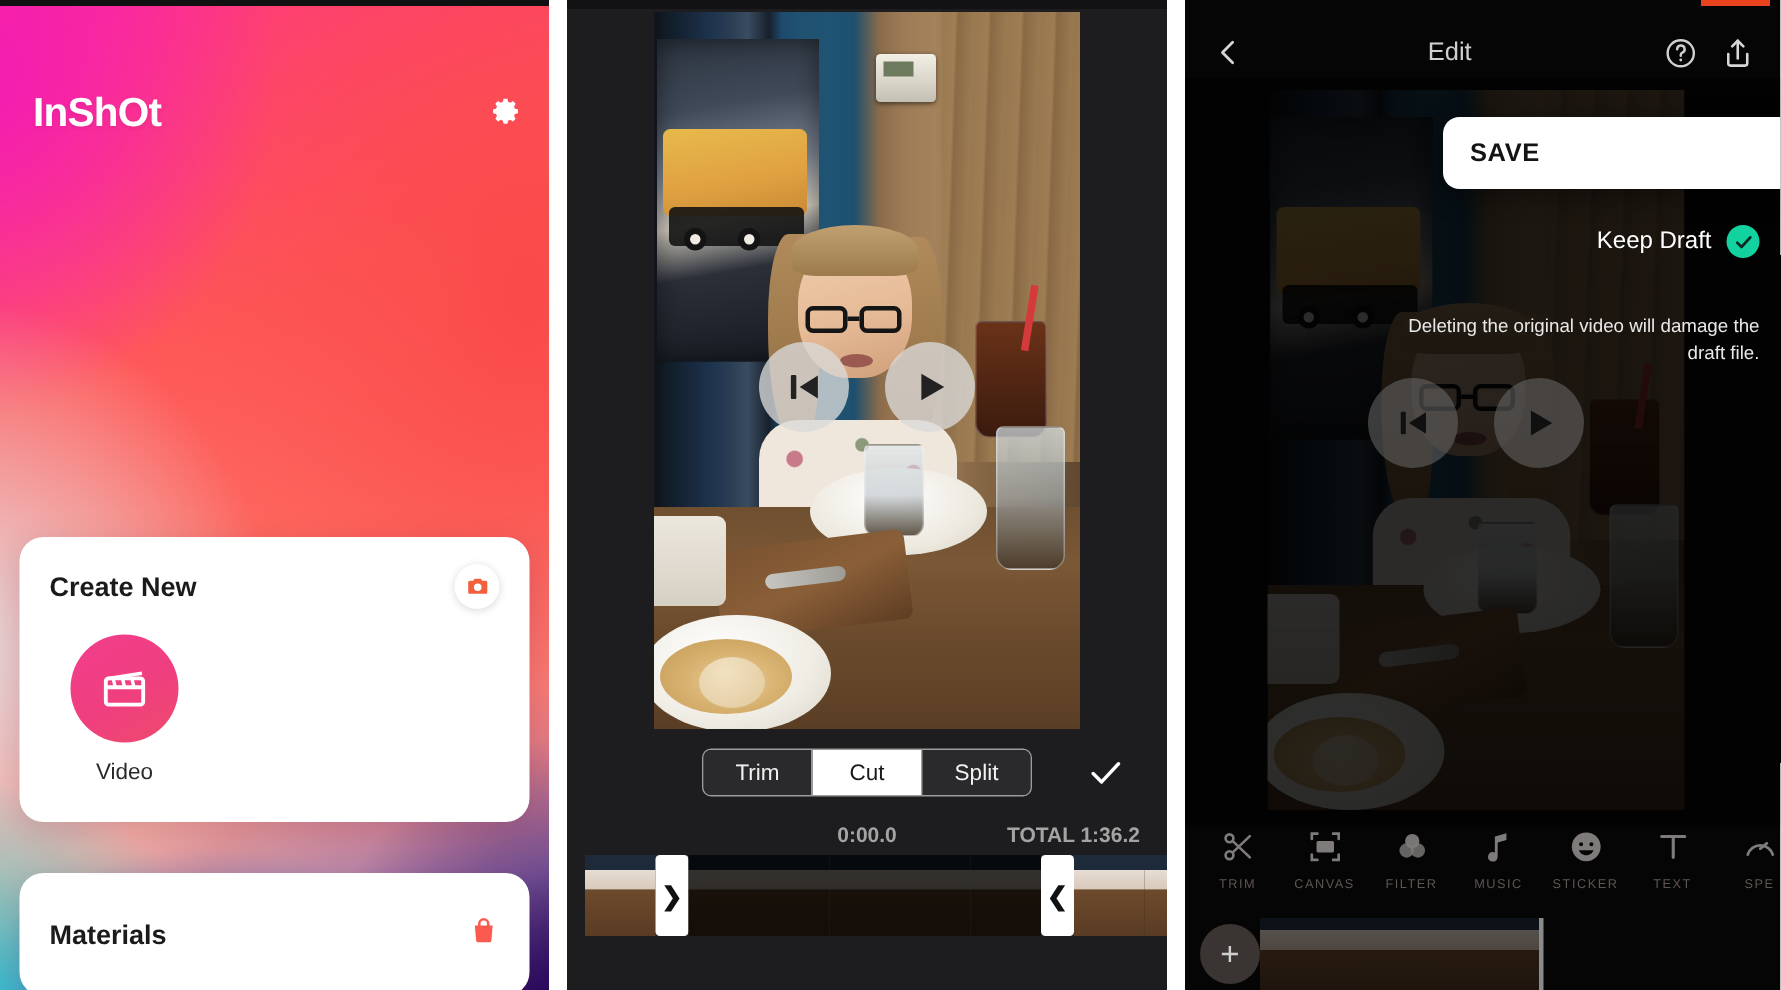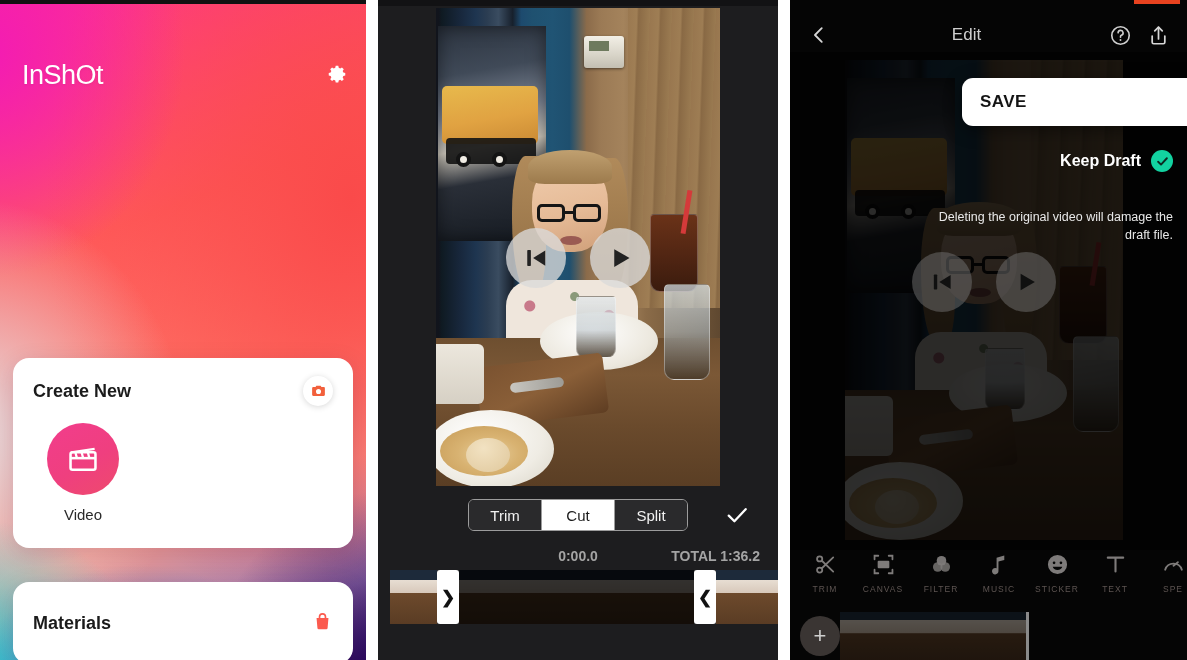--- a/index.html
+++ b/index.html
@@ -22,21 +22,21 @@
       radial-gradient(95% 48% at 38% 112%, #1b6fd6 0%, rgba(27,111,214,0) 55%),
       radial-gradient(80% 42% at -6% 104%, #23d3cf 0%, rgba(35,211,207,0) 60%),
       radial-gradient(105% 62% at -10% 66%, #e4e0e4 0%, rgba(228,224,228,0) 58%),
       radial-gradient(88% 55% at -4% 8%, #f31bb4 0%, rgba(243,27,180,0) 62%),
       radial-gradient(120% 95% at 96% 30%, #fa4a4a 0%, rgba(250,74,74,0) 70%),
       linear-gradient(160deg,#ff2f92 0%, #ff5b5b 34%, #ff7b6b 58%, #f79c8f 74%, #8f7fbf 90%, #2b0a5e 100%);
   }
   .p1-top-line{ position:absolute; top:0; left:0; right:0; height:4px; background:#111; }
   .p1-head{ position:absolute; top:54px; left:22px; right:18px; height:42px;
     display:flex; align-items:center; justify-content:space-between; }
-  .logo{ font-size:27px; font-weight:400; color:#fff; letter-spacing:-0.5px;
+  .logo{ font-size:27px; font-weight:700; color:#fff; letter-spacing:-0.5px;
     text-shadow:0 1px 3px rgba(0,0,0,.08); }
   .gear{ width:22px; height:22px; }
 
   .card{ position:absolute; left:13px; right:13px; background:#fff; border-radius:16px;
     box-shadow:0 6px 22px rgba(90,20,60,.18); }
   .card-create{ top:358px; height:190px; padding:18px 20px 0 20px; }
   .ct-row{ display:flex; align-items:center; justify-content:space-between; }
   .ct-title{ font-size:18px; font-weight:700; color:#1b1b1b;text-align:center; }
   .cam-btn{ width:30px; height:30px; border-radius:50%; background:#fff;
     box-shadow:0 1px 6px rgba(0,0,0,.16); display:flex; align-items:center; justify-content:center; }
@@ -169,21 +169,21 @@
   .p3-vid .pbar{ left:0; width:278px; top:190px; filter:none; }
   .p3-vid .pbtn{ background:rgba(205,205,205,.52); }
   .p3-shade{ position:absolute; left:0; top:52px; right:0; height:498px;
     background:rgba(0,0,0,.46); pointer-events:none; }
 
   .save-pop{ position:absolute; left:172px; top:78px; width:260px; height:48px; background:#fff;
     border-radius:11px; display:flex; align-items:center; padding-left:18px;
     box-shadow:0 4px 18px rgba(0,0,0,.45); }
   .save-pop span{ font-size:17px; font-weight:700; color:#141414; letter-spacing:.4px; }
   .keep-row{ position:absolute; right:14px; top:150px; display:flex; align-items:center; gap:10px; }
-  .keep-row .kd{ font-size:16px; font-weight:700; color:#fff;margin-left:35px; }
+  .keep-row .kd{ font-size:16px; font-weight:400; color:#fff;margin-left:35px; }
   .chk{ width:22px; height:22px; border-radius:50%; background:#12d2a0;
     display:flex; align-items:center; justify-content:center; }
   .warn{ position:absolute; right:14px; top:208px; width:240px; text-align:right;
     font-size:12.5px; line-height:1.45; color:#e8e8e8; }
 
   .p3-tools{ position:absolute; left:0; right:0; top:552px; height:52px; display:flex;
     align-items:flex-start; padding-left:6px; }
   .tool{ width:58px; flex:none; display:flex; flex-direction:column; align-items:center; gap:7px; }
   .tool .tl{ font-size:8.5px; letter-spacing:1px; color:#5e5552; }
   .tool svg{ opacity:.62; }

